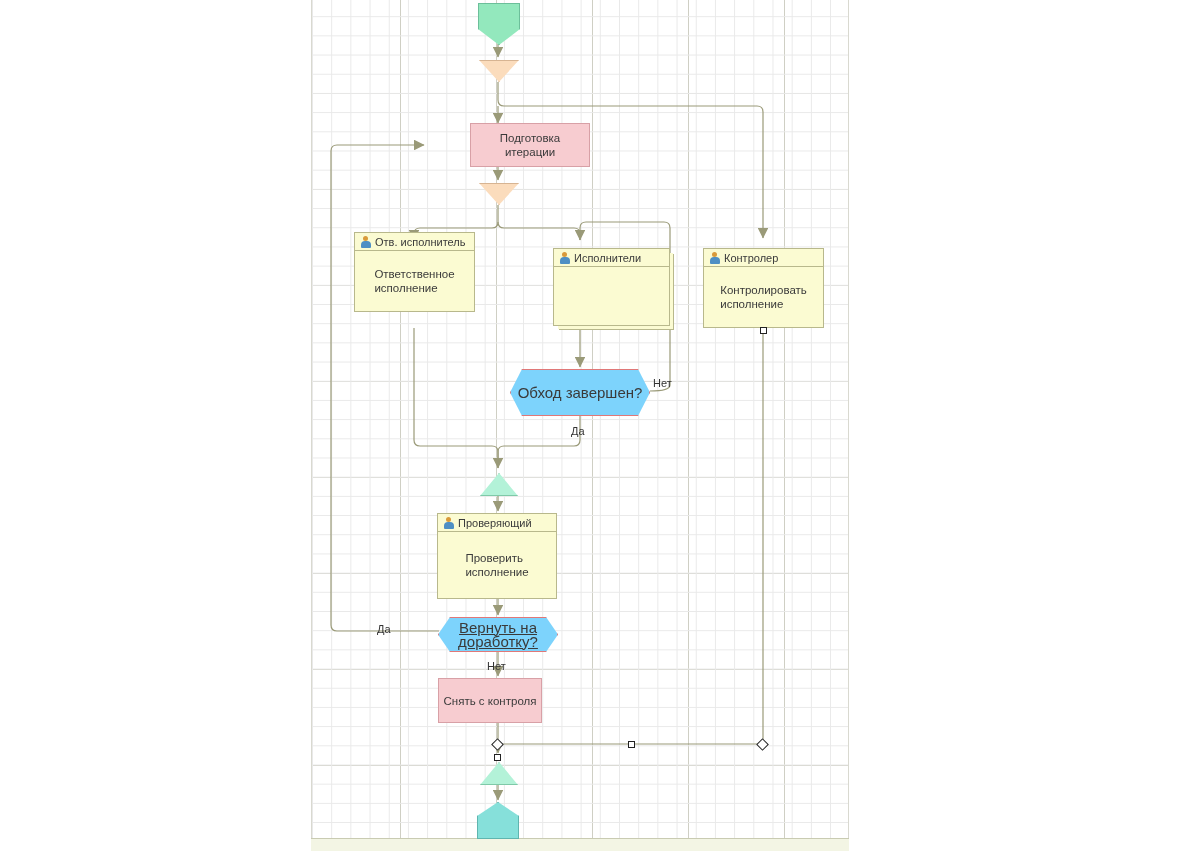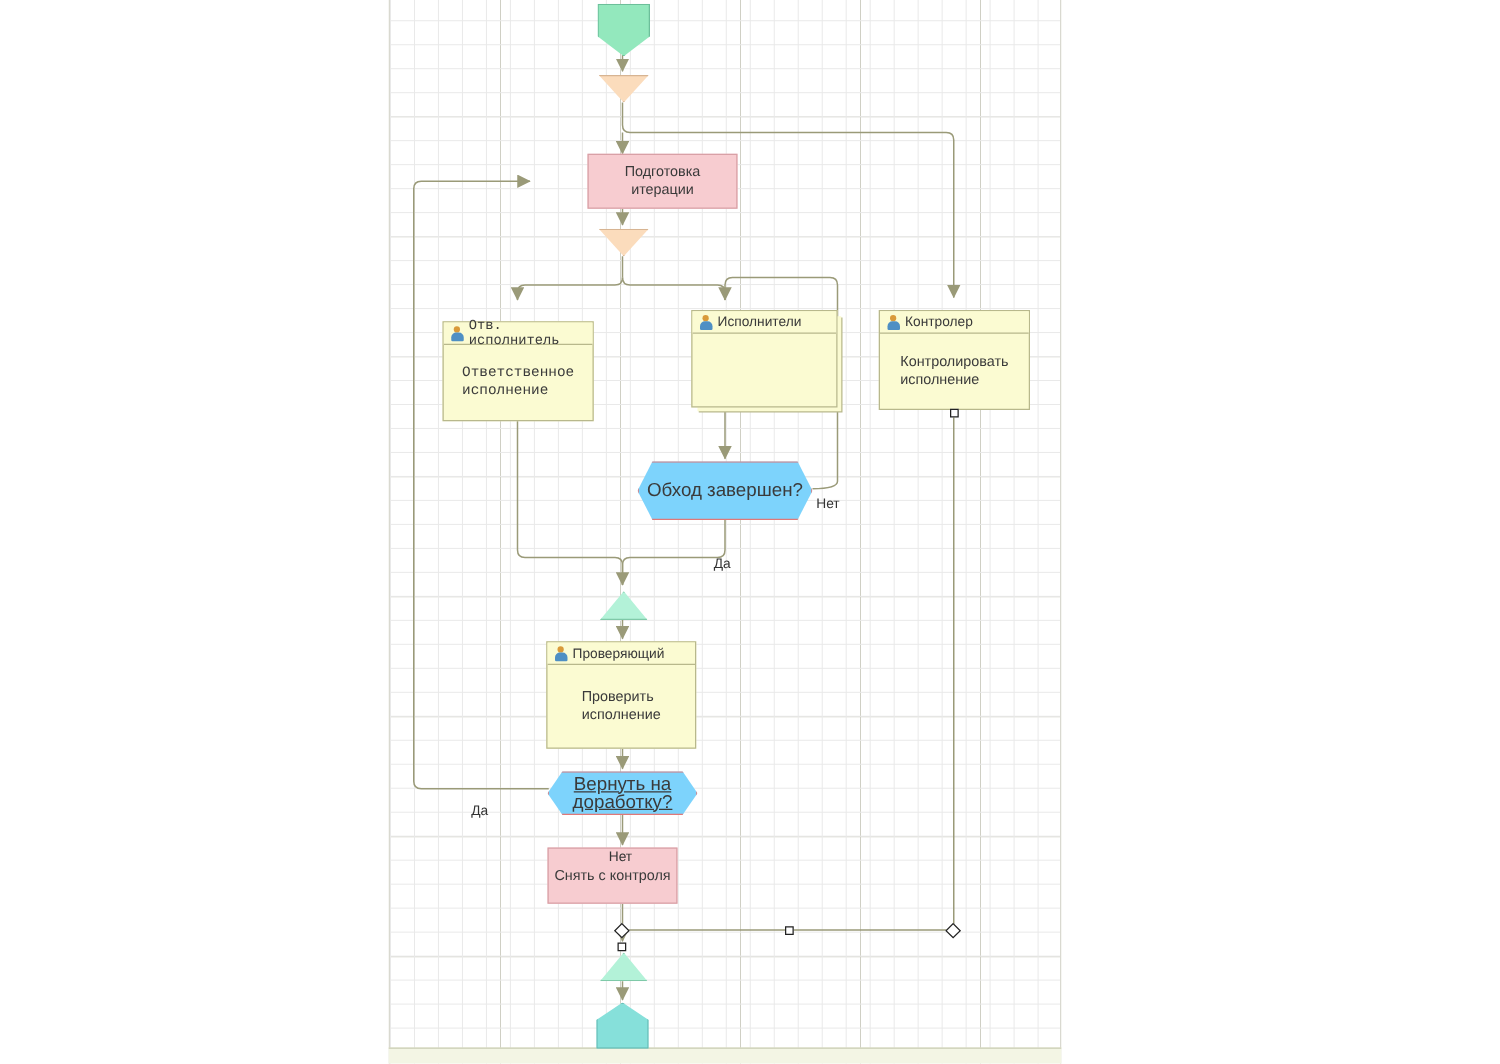--- a/index.html
+++ b/index.html
@@ -89,21 +89,21 @@
     clip-path:polygon(50% 0,100% 38%,100% 100%,0 100%,0 38%);
   }
   
   .tri{clip-path:polygon(50% 100%,0 0,100% 0);}
   .tri-peach{background:#fbdcbc;border:1px solid #d7b492;}
   .tri-teal{background:#b3f2d8;border:1px solid #7fc9a8;}
   .tri-up{clip-path:polygon(50% 0,0 100%,100% 100%);}
 
   .edge-label{
     position:absolute;font-size:11px;color:#333;
-    background:transparent;white-space:nowrap;margin-top:20px;
+    background:transparent;white-space:nowrap;
   }
   .handle{position:absolute;width:7px;height:7px;background:#ffffff;border:1px solid #222;box-sizing:border-box;}
   .handle-d{position:absolute;width:9px;height:9px;background:#ffffff;border:1px solid #222;
     box-sizing:border-box;transform:rotate(45deg);}
 </style>
 </head>
 <body>
 
 <div id="canvas"></div>
 <div id="bottom-strip"></div>
@@ -162,21 +162,21 @@
 
 <div class="node proc" style="left:438px;top:123px;width:120px;height:44px;margin-left:32px;">
   <span>
     <span>Подготовка</span><br>
     <span>итерации</span>
   </span>
 </div>
 
 <div class="node tri tri-peach" style="left:479px;top:183px;width:40px;height:22px;"></div>
 
-<div class="node task" style="left:354px;top:257px;width:121px;height:80px;font-family:Liberation Mono, monospace;">
+<div class="node task" style="left:354px;top:232px;width:121px;height:80px;">
   <div class="task-head">
     <span class="person-icon">
       <span class="head"></span>
         <span class="body"></span>
     </span>
     <span>Отв. исполнитель</span>
   </div>
   <div class="task-body">
     <span>
       <span>Ответственное</span><br>

